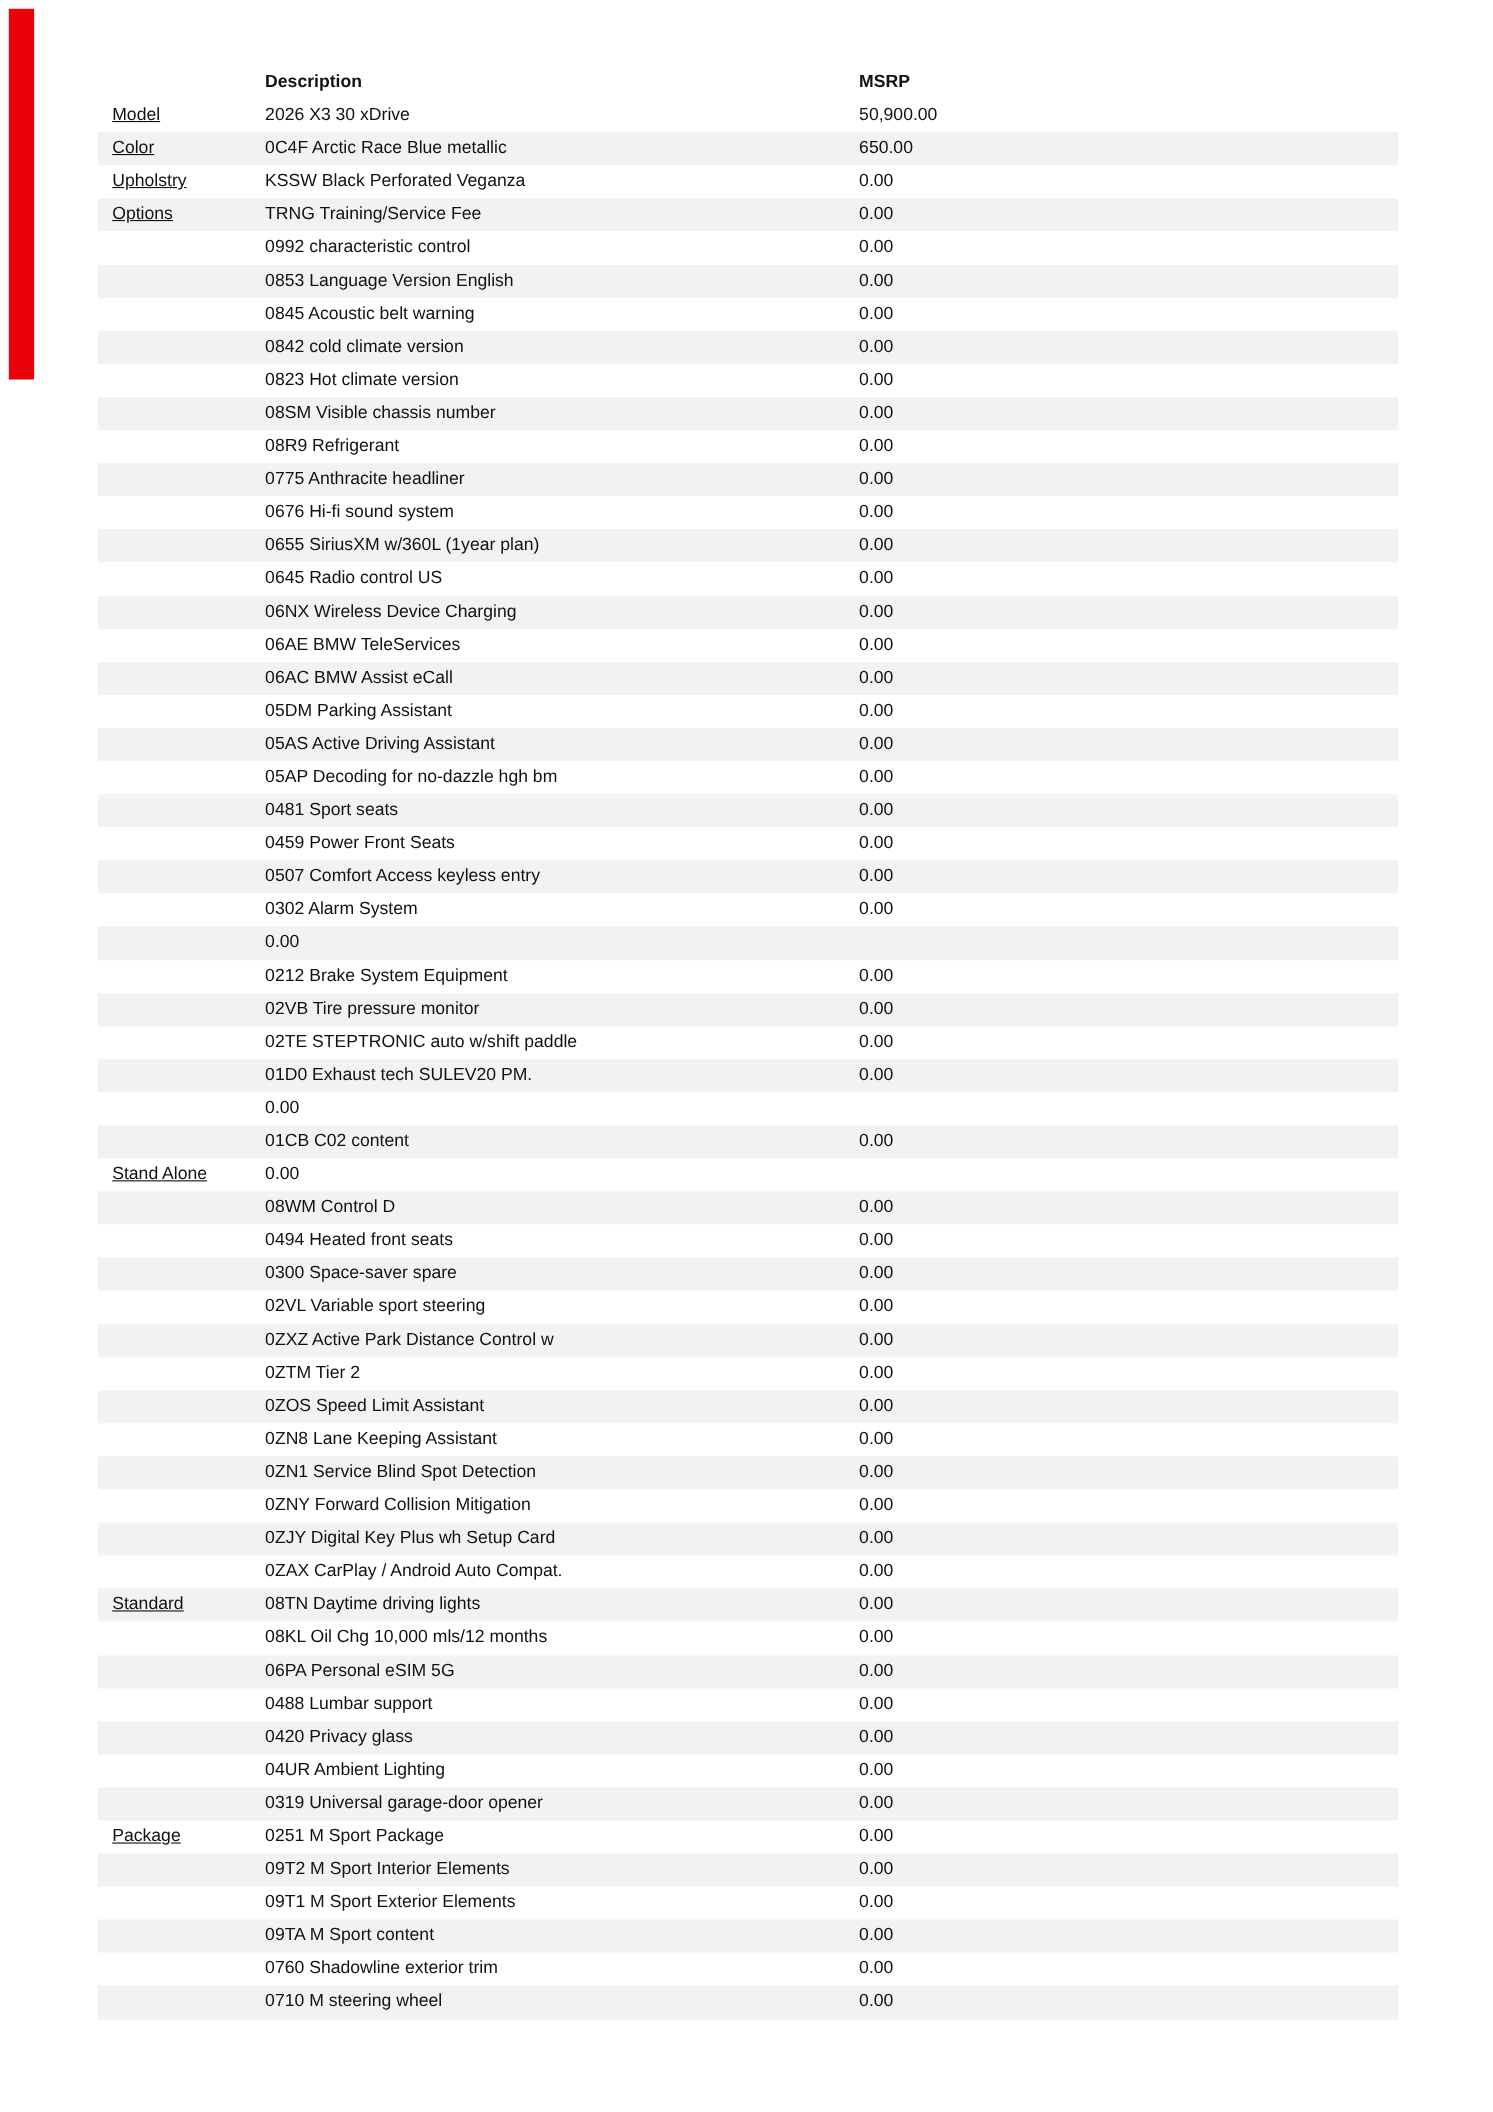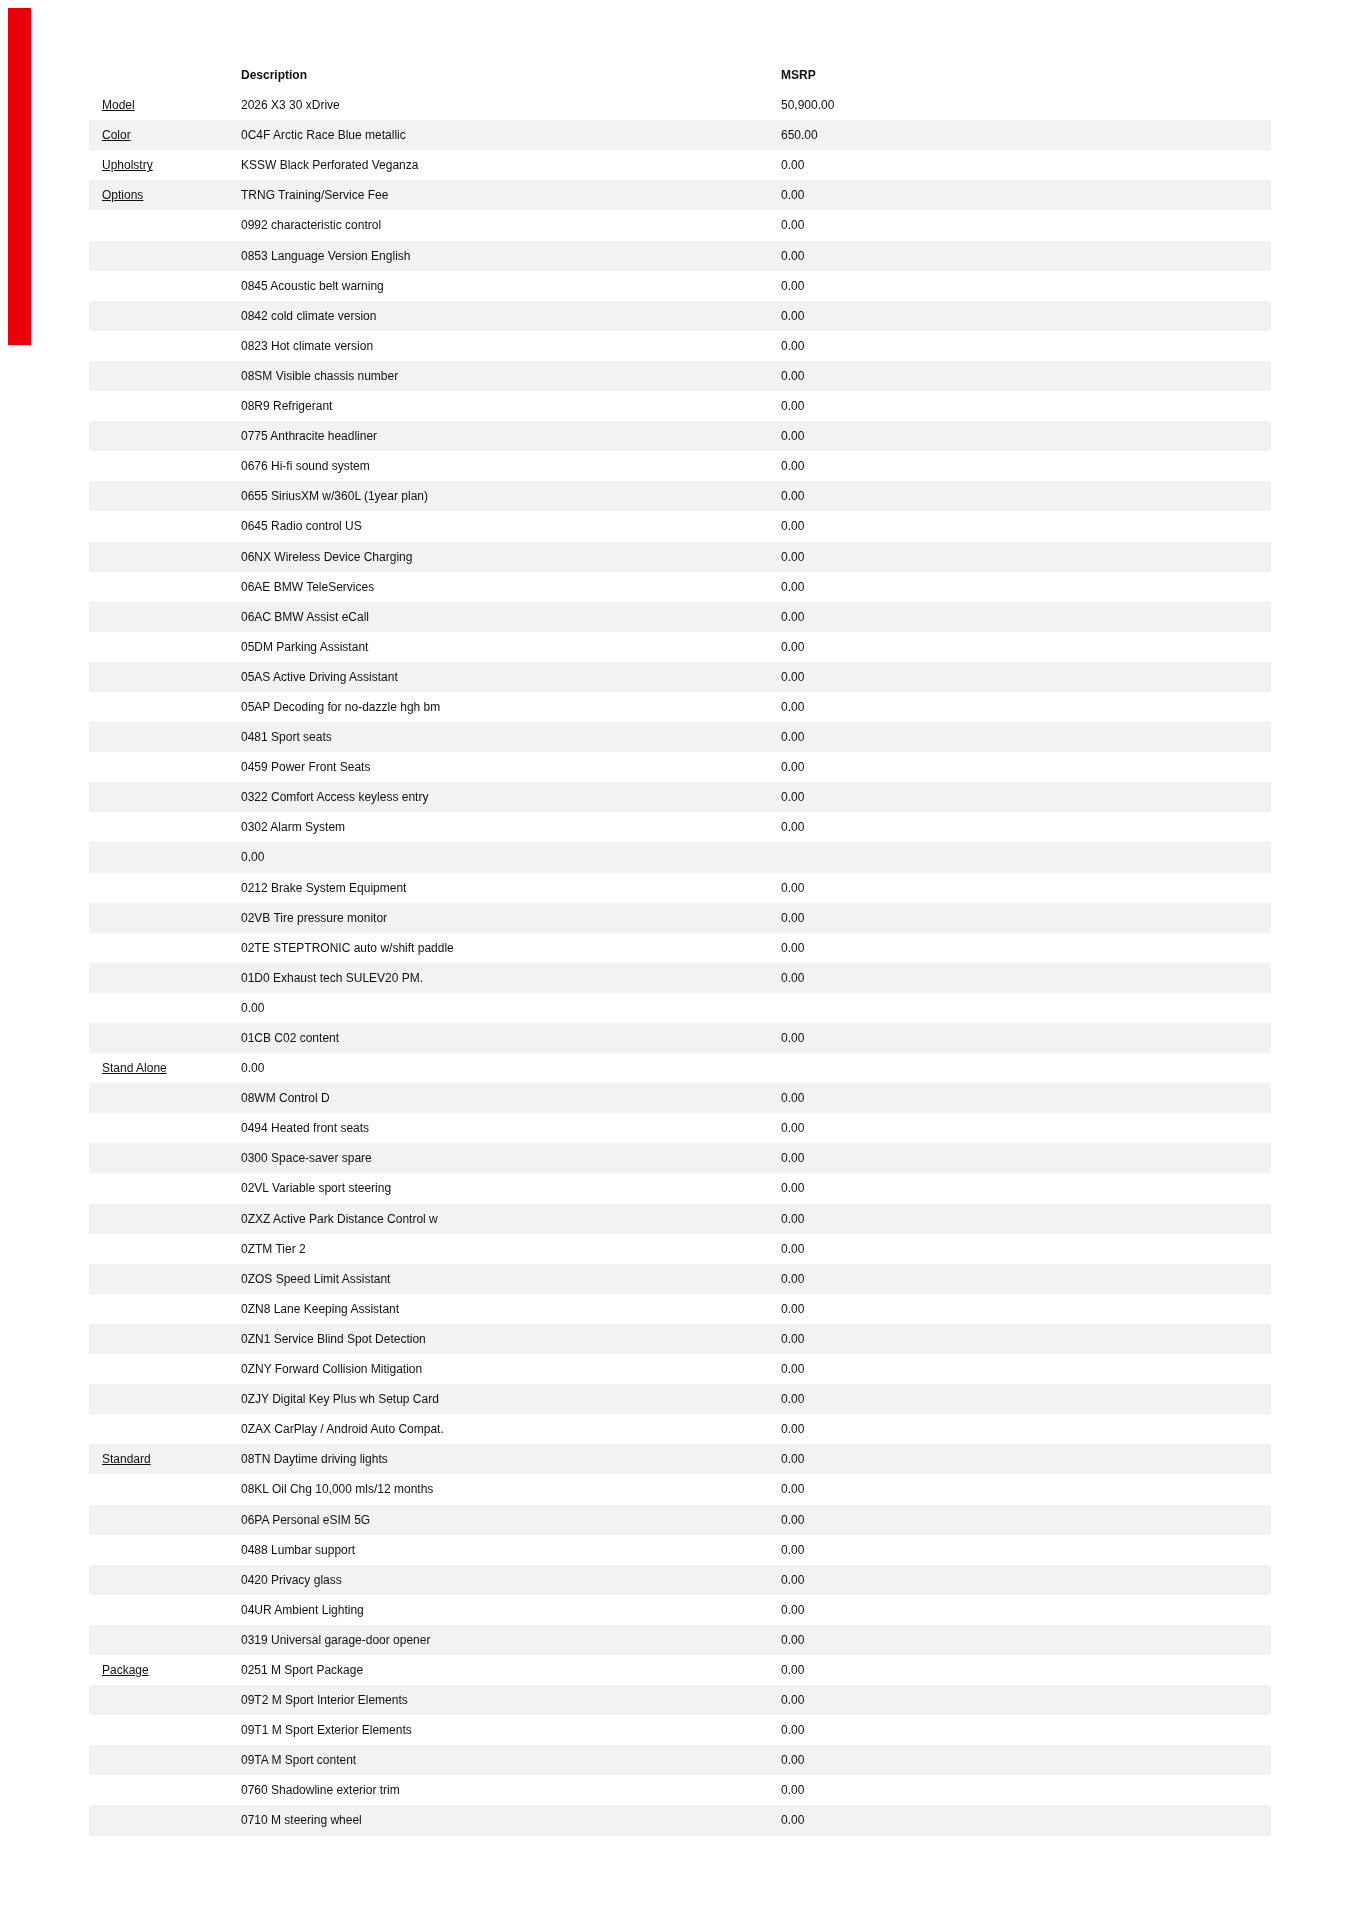--- a/index.html
+++ b/index.html
@@ -25,21 +25,21 @@
   .doc-table {
     position: absolute;
     left: 89px;
     top: 60px;
     width: 1182px;
   }
   .row {
     display: flex;
     height: 30.1px;
     line-height: 30.1px;
-    font-size: 12px;
+    font-size: 16px;
     white-space: nowrap;
   }
   .rows .row:nth-child(even) {
     background: #f1f2f1;
   }
   .cell-cat {
     width: 152px;
     padding-left: 13px;
     box-sizing: border-box;
     flex: 0 0 auto;
@@ -231,21 +231,21 @@
 
   <div class="row">
     <div class="cell-cat"></div>
     <div class="cell-desc">0459 Power Front Seats</div>
     <div class="cell-msrp">0.00</div>
     <div class="cell-spacer"></div>
   </div>
 
   <div class="row">
     <div class="cell-cat"></div>
-    <div class="cell-desc">0322 Comfort Access keyless entry</div>
+    <div class="cell-desc">0507 Comfort Access keyless entry</div>
     <div class="cell-msrp">0.00</div>
     <div class="cell-spacer"></div>
   </div>
 
   <div class="row">
     <div class="cell-cat"></div>
     <div class="cell-desc">0302 Alarm System</div>
     <div class="cell-msrp">0.00</div>
     <div class="cell-spacer"></div>
   </div>

